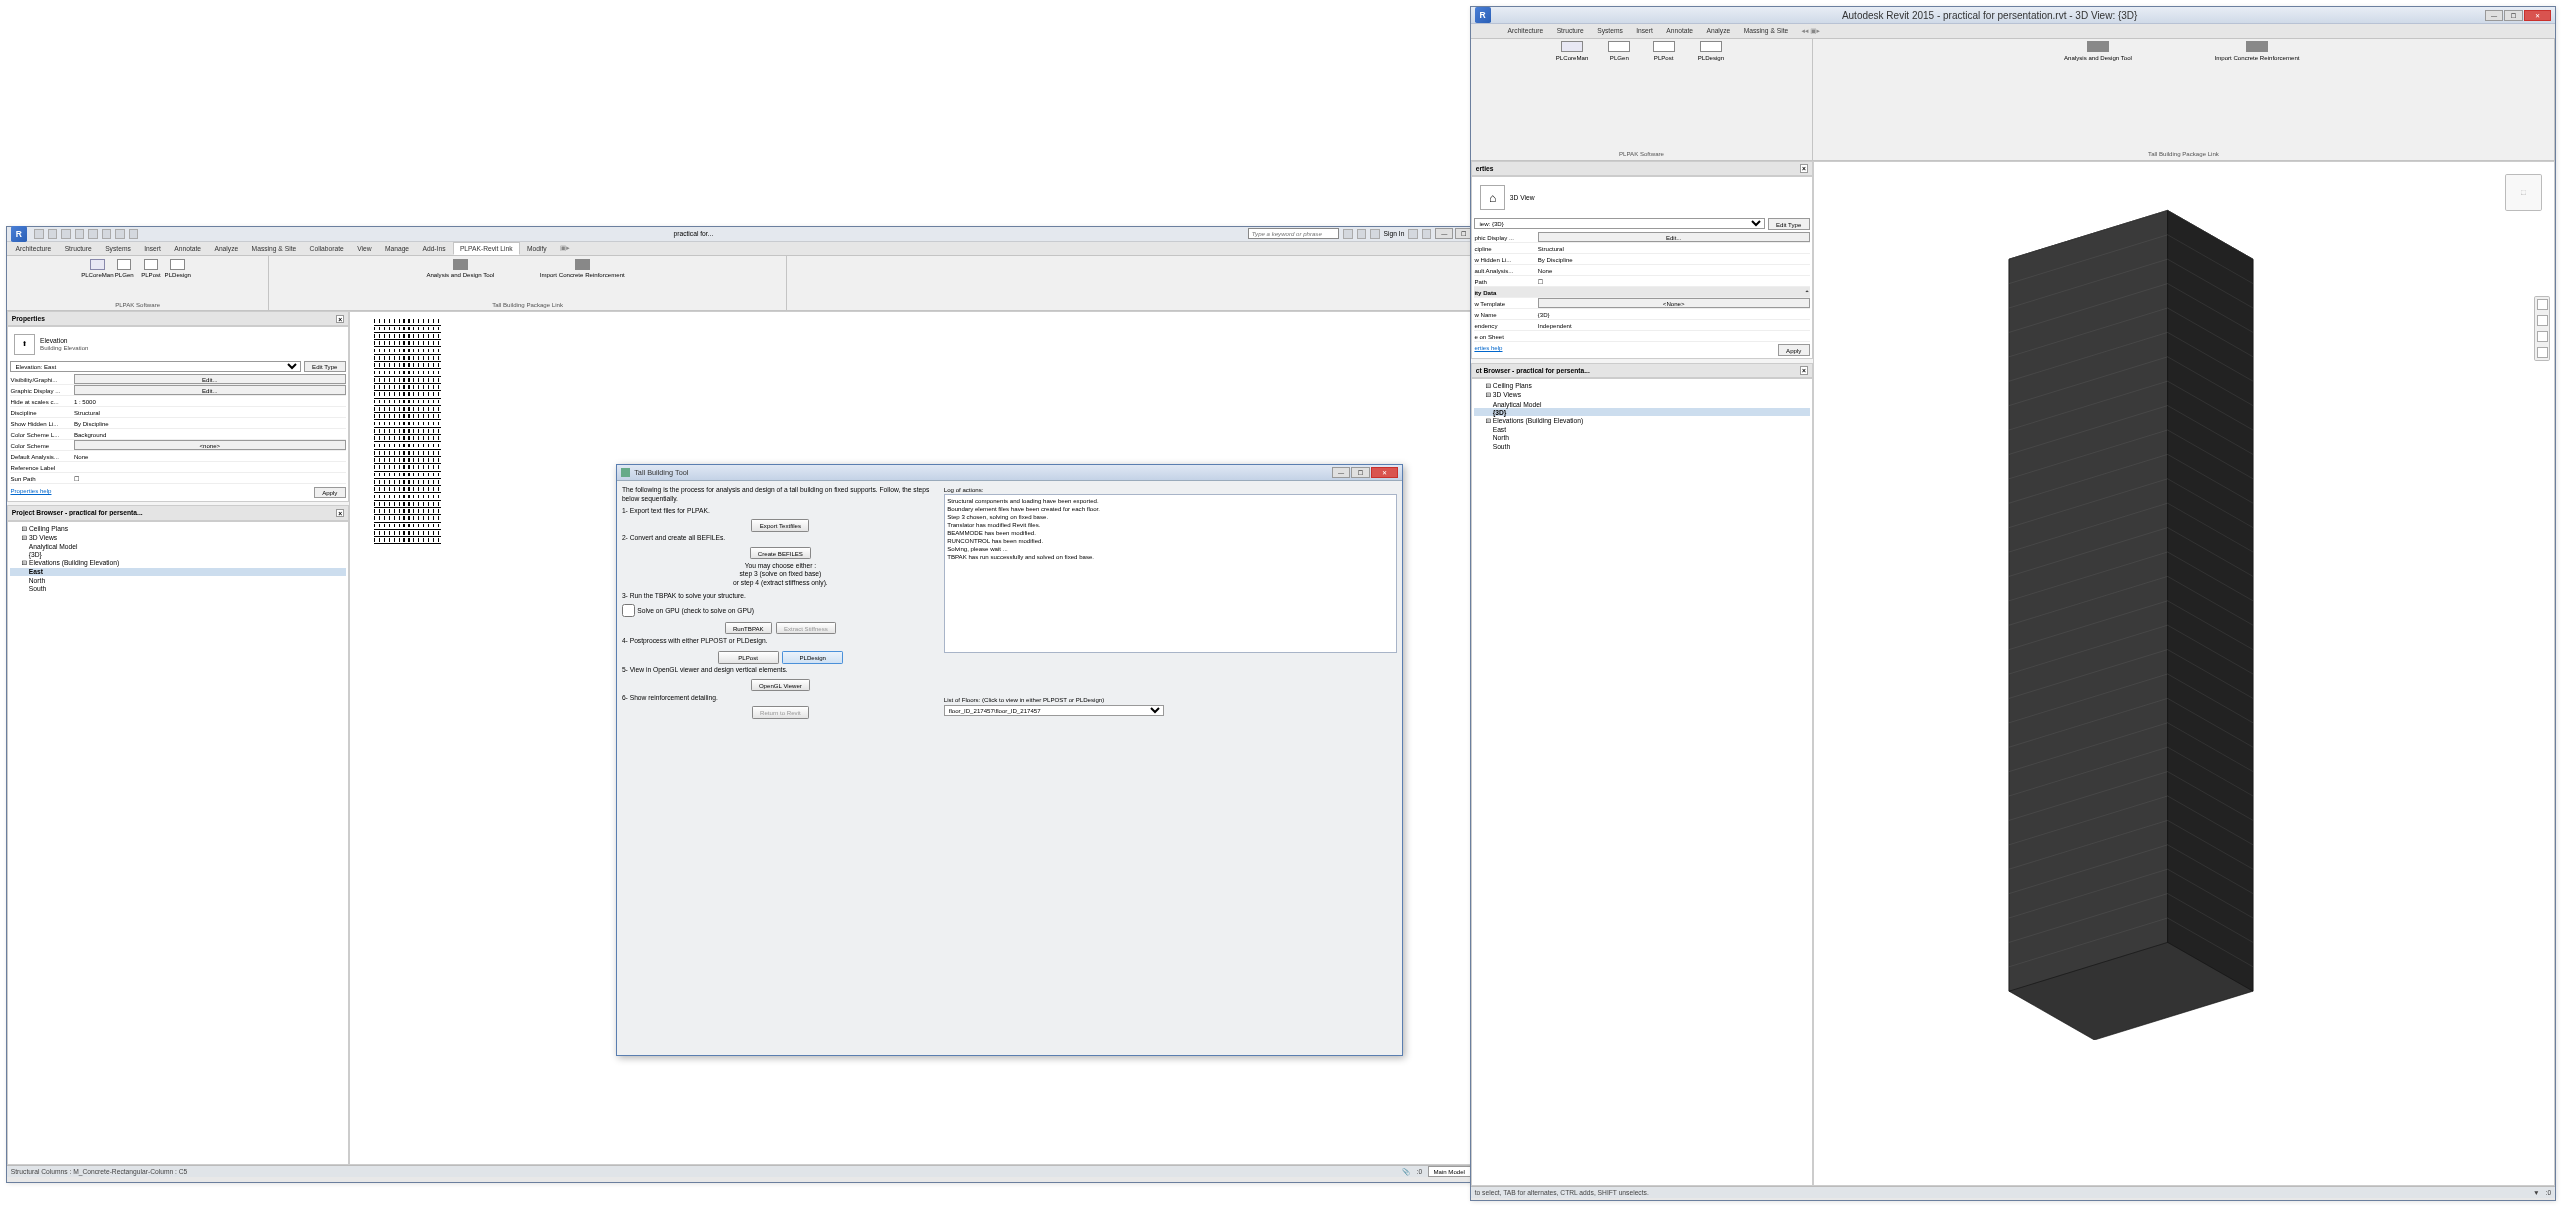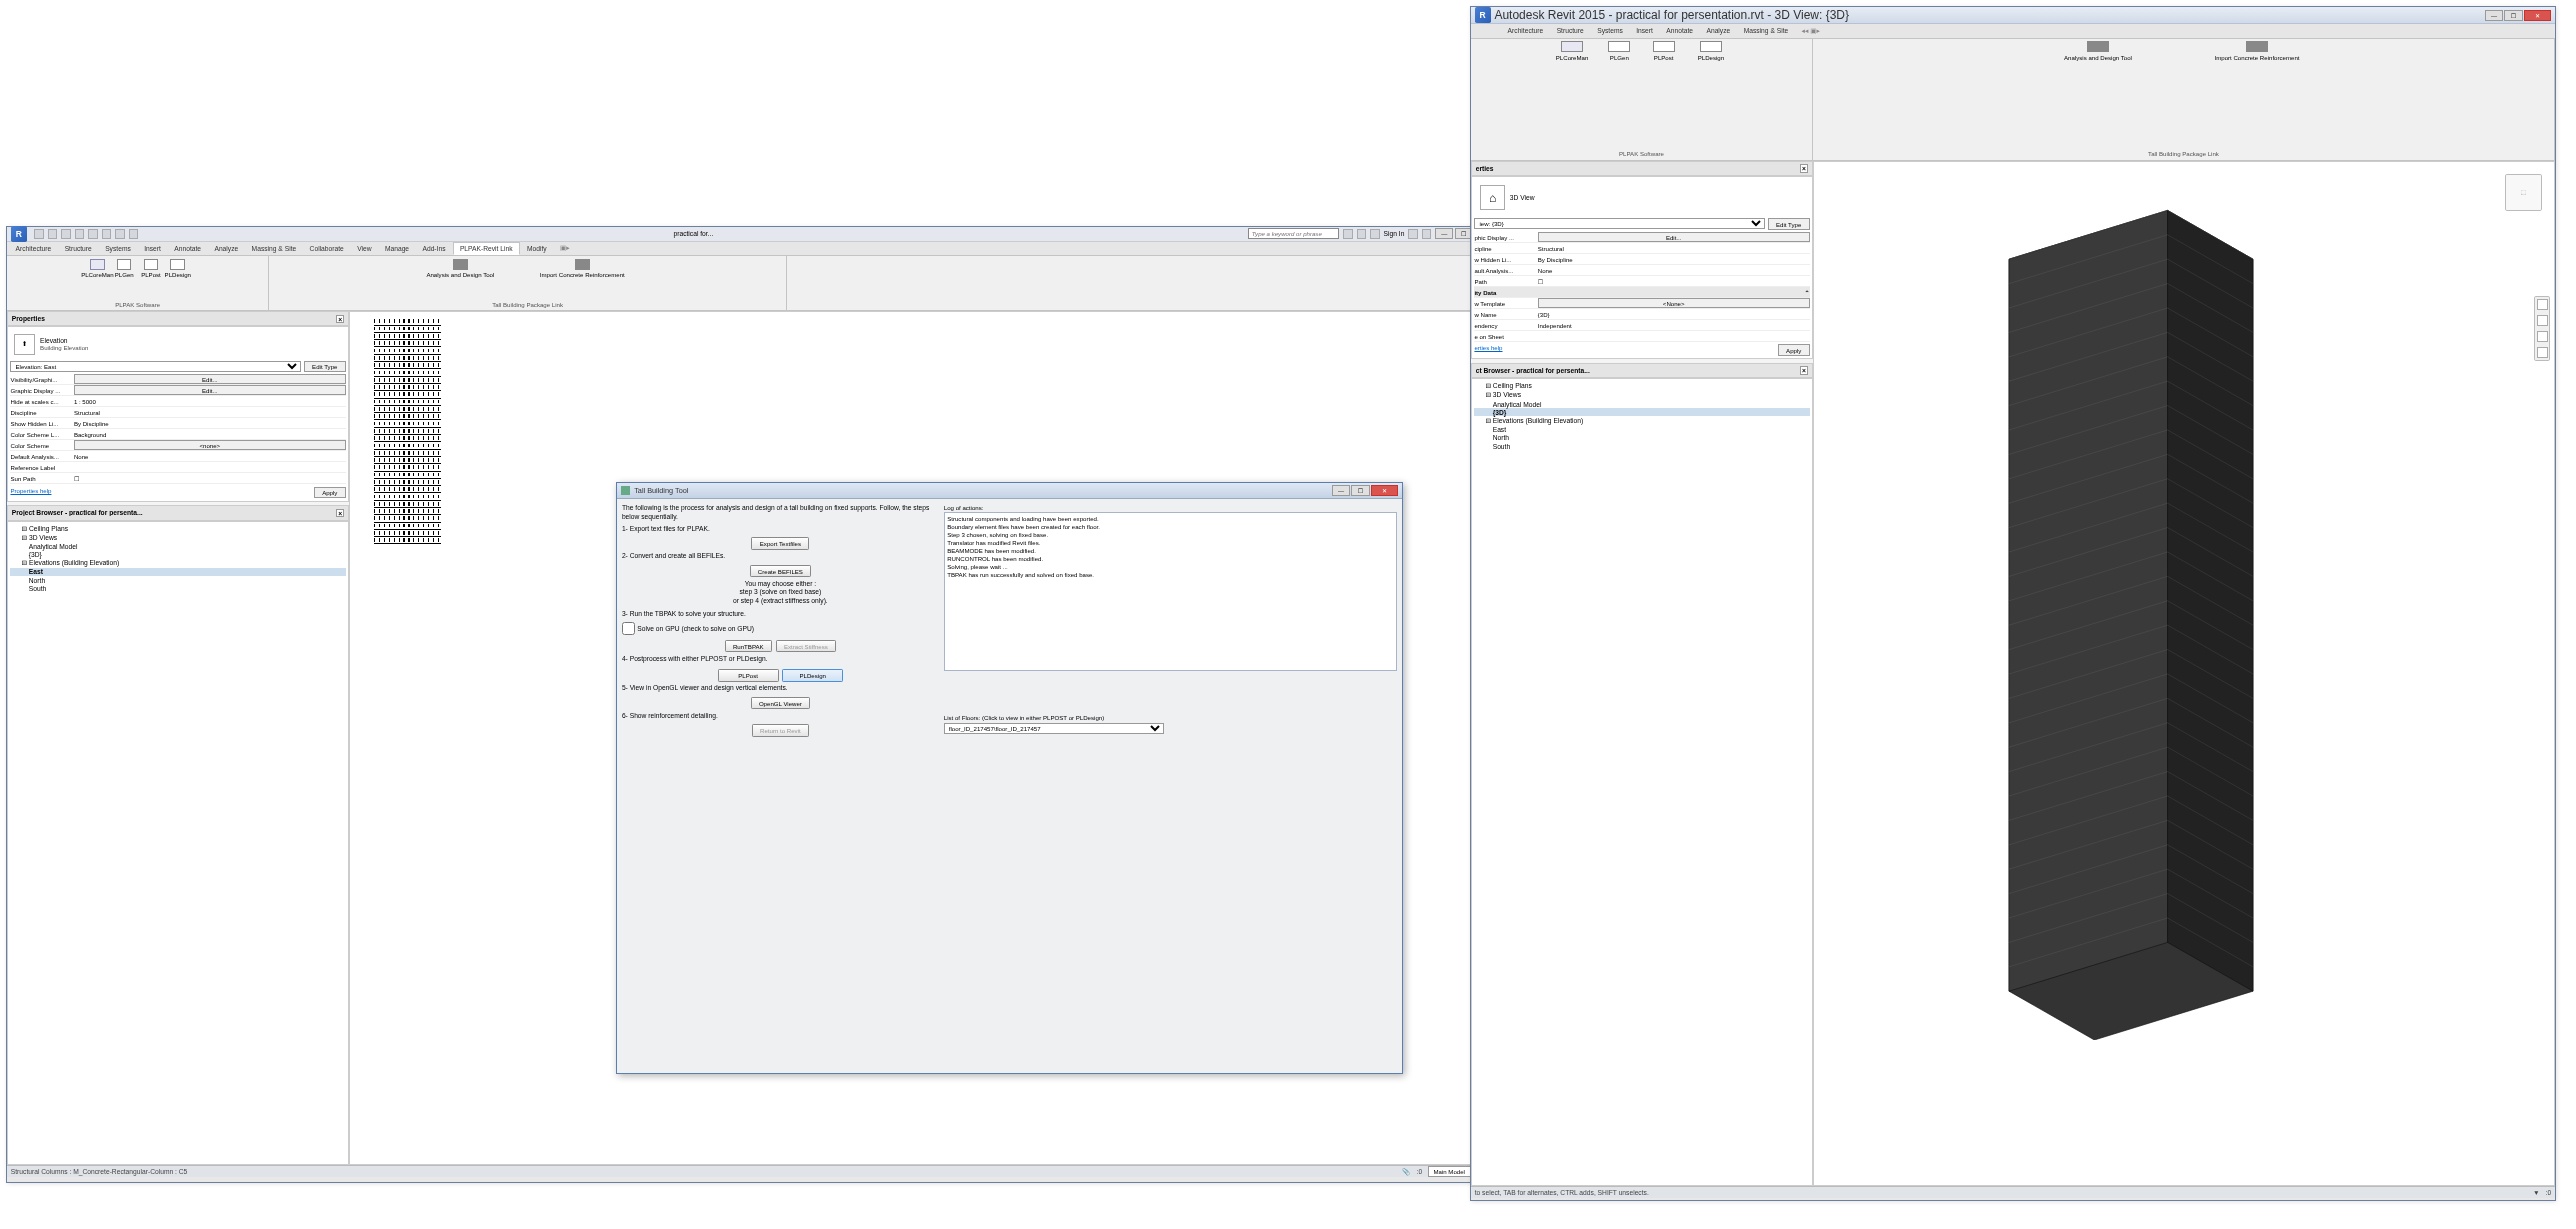--- a/index.html
+++ b/index.html
@@ -1,19 +1,19 @@
 <!DOCTYPE html>
 <html><head>
 <meta charset="utf-8">
 <style>
 *{box-sizing:border-box;margin:0;padding:0;font-family:"Segoe UI",Tahoma,sans-serif;font-size:6.7px;user-select:none}
 body{background:#fff;width:2576px;height:1229px;position:relative;overflow:hidden;transform:scale(1);transform-origin:0 0}
 .win{position:absolute;border:0.6px solid #6b7f9e;background:#e8e8e8;box-shadow:1.2px 1.2px 4.9px rgba(0,0,0,.15)}
 .titlebar{height:17px;background:linear-gradient(#e8edf5,#d0dae8);display:flex;align-items:center;padding:0 3.7px;border-bottom:0.6px solid #b8c2d4}
-.titlebar .ttxt{flex:1;color:#333;font-size:12px}
+.titlebar .ttxt{flex:1;text-align:center;color:#333;font-size:10px}
 .winbtns{display:flex;gap:1.2px}
 .winbtn{width:18.3px;height:11px;border:0.6px solid #999;background:#e0e0e0;display:flex;align-items:center;justify-content:center;font-size:6.1px;cursor:pointer}
 .winbtn.close{background:#d9534f;border-color:#c9302c;color:#fff;width:27.4px}
 .qat{height:14.6px;background:#e4e8ee;display:flex;align-items:center;gap:3.7px;padding:0 3.7px;border-bottom:0.6px solid #c8cbd0}
 .qat .ic{width:9.8px;height:9.8px;background:#d4d8de;border:0.6px solid #aaa;cursor:pointer}
 .srchbox{width:91px;height:11px;border:0.6px solid #888;background:#fff;padding:0 2.4px;font-size:6.1px;color:#888;font-style:italic}
 .menubar{height:14.6px;background:#e6e6e6;display:flex;align-items:center;gap:1.2px;padding:0 2.4px;border-bottom:0.6px solid #c4c4c4}
 .menubar .tab{padding:2.4px 6.1px;color:#333;cursor:pointer}
 .menubar .tab.active{background:#fff;border:0.6px solid #c4c4c4;border-bottom-color:#fff}
 .ribbon{height:55px;background:#f0f0f0;display:flex;border-bottom:0.6px solid #c4c4c4}
@@ -273,21 +273,21 @@
 
   <div class="statusbar">
     <span>Structural Columns : M_Concrete-Rectangular-Column : C5</span>
     <span style="margin-left:auto"></span>
     <span>📎</span>
     <span>:0</span>
     <select style="width:73px"><option>Main Model</option></select>
   </div>
 </div>
 
-<div class="dlg" style="left:616px;top:482px;width:787px;height:592px">
+<div class="dlg" style="left:616px;top:464px;width:787px;height:592px">
   <div class="dhdr">
     <span style="width:9.8px;height:9.8px;background:#6a8;margin-right:3.7px"></span>
     <span class="dttl">Tall Building Tool</span>
     <div class="winbtns">
       <div class="winbtn">—</div>
       <div class="winbtn">☐</div>
       <div class="winbtn close">✕</div>
     </div>
   </div>
   <div class="dbody">

